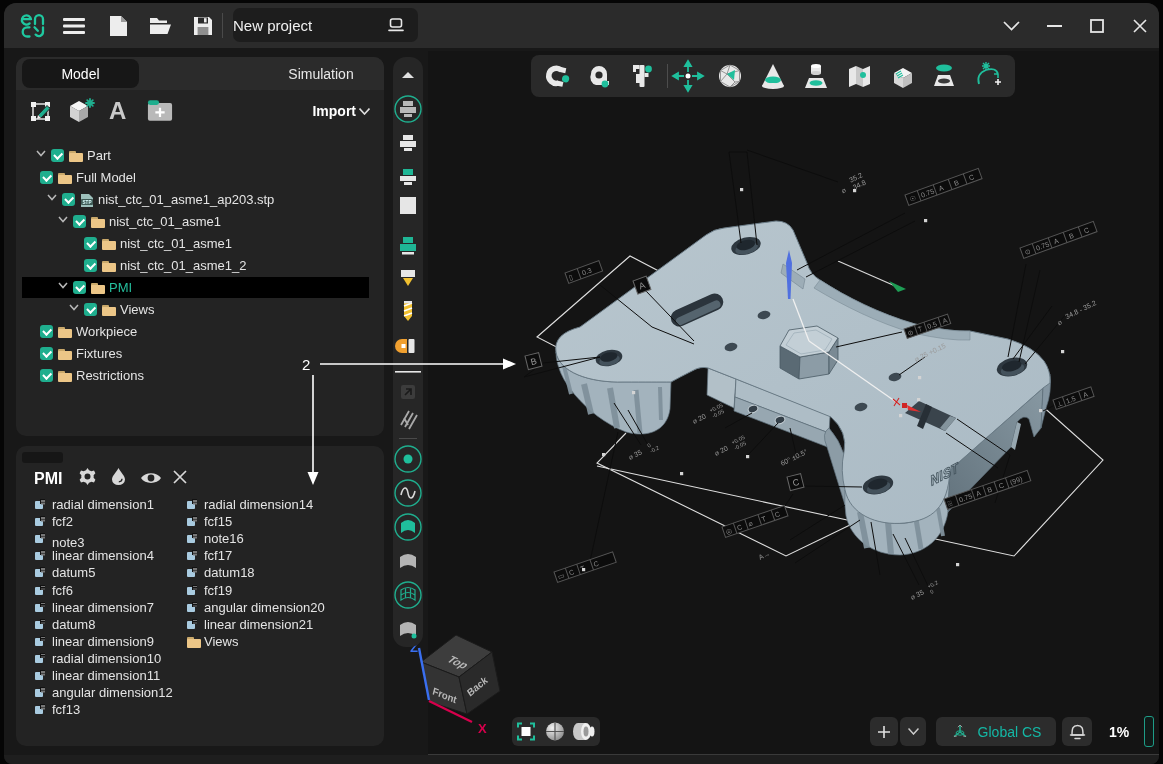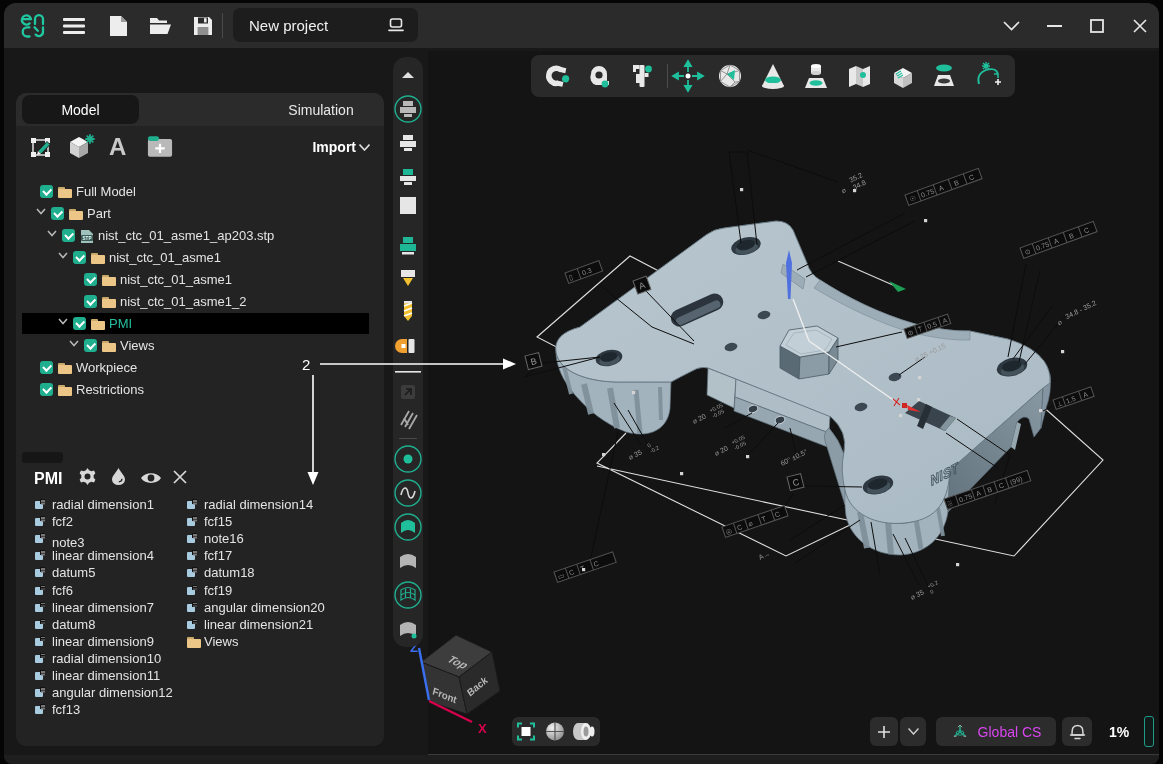--- a/index.html
+++ b/index.html
@@ -5,23 +5,23 @@
 * { margin:0; padding:0; box-sizing:border-box; }
 html,body { width:1163px; height:764px; background:#050505; overflow:hidden;
   font-family:"Liberation Sans", sans-serif; }
 #win { position:absolute; left:4px; top:3px; width:1155px; height:761px;
   background:#181818; border-radius:12px 12px 8px 8px; overflow:hidden; }
 
 #titlebar { position:absolute; left:0; top:0; width:100%; height:45px; background:#2b2b2b; }
 .tico { position:absolute; top:0; height:45px; display:flex; align-items:center; justify-content:center; }
 #tb-sep { position:absolute; left:218px; top:10px; width:1px; height:25px; background:#4a4a4a; }
 #proj { position:absolute; left:229px; top:5px; width:185px; height:34px; background:#1d1d1d;
-  border-radius:7px; color:#f0f0f0; font-size:15px; display:flex; align-items:center; padding-left:16px; }
-
-#panel1 { position:absolute; left:12px; top:54px; width:368px; height:379px; background:#232323; border-radius:10px;margin-top:36px; }
+  border-radius:7px; color:#f0f0f0; font-size:15px; display:flex; align-items:center; padding-left:0; }
+
+#panel1 { position:absolute; left:12px; top:54px; width:368px; height:379px; background:#232323; border-radius:10px; }
 #tabs { position:absolute; left:0; top:0; width:100%; height:33px; background:#2b2b2b; border-radius:10px 10px 0 0; }
 #tab-model { position:absolute; left:6px; top:2px; width:117px; height:29px; background:#171717;
   border-radius:8px; color:#fff; font-size:14px; display:flex; align-items:center; justify-content:center; }
 .tablbl { position:absolute; top:0; height:33px; color:#e8e8e8; font-size:14px; display:flex; align-items:center; justify-content:center; }
 #ptools { position:absolute; left:0; top:33px; width:100%; height:40px; }
 #import { position:absolute; right:28px; top:13px; color:#fff; font-size:14px; font-weight:bold; }
 
 #tree { position:absolute; left:0; top:88px; width:100%; font-size:13px; color:#e4e4e4; }
 .trow { position:relative; height:22px; display:flex; align-items:center; white-space:nowrap; }
 .chev { position:absolute; color:#b8b8b8; font-size:9px; top:5px; }
@@ -42,21 +42,21 @@
 .nico { position:absolute; width:10px; height:10px; }
 .nico s { position:absolute; left:0; top:2px; width:8px; height:8px; background:#a9cbe0; border-radius:1px; text-decoration:none; }
 .nico i { position:absolute; left:5px; top:0px; width:5px; height:5px; background:#111; }
 .nico b { position:absolute; left:6px; top:1px; width:4px; height:1.5px; background:#777; box-shadow:0 2.5px 0 #777; }
 
 #vtb { position:absolute; left:389px; top:54px; width:30px; height:590px; background:#262626; border-radius:13px; }
 
 #viewport { position:absolute; left:424px; top:48px; right:0px; bottom:9px; background:#141414; border-bottom:1px solid #3a3a3a; }
 #toptb { position:absolute; left:527px; top:52px; width:484px; height:42px; background:#2a2a2a; border-radius:8px; }
 #btools { position:absolute; left:508px; top:714px; width:88px; height:29px; background:#2a2a2a; border-radius:6px; }
-.brbtn { position:absolute; top:714px; height:29px; background:#2c2c2c; border-radius:6px; color:#d946ef;
+.brbtn { position:absolute; top:714px; height:29px; background:#2c2c2c; border-radius:6px; color:#14b8a6;
   display:flex; align-items:center; justify-content:center; }
 #bottomstrip { position:absolute; left:0; bottom:0; width:100%; height:9px; background:#1e1e1e; }
 svg text { font-family:"Liberation Sans", sans-serif; }
 </style>
 </head>
 <body>
 <div id="win">
 
   <div id="titlebar">
     <div class="tico" style="left:14px;width:28px;">
@@ -460,37 +460,37 @@
         <rect x="1" y="0" width="12" height="5" rx="2.5" fill="#1fae8e"></rect>
         <path d="M14 8 L14 18 M9 13 L19 13" stroke="#fff" stroke-width="2.4"></path>
       </svg>
       <div id="import">Import</div>
       <svg id="import-ch" style="position:absolute;right:14px;top:18px" width="11" height="7" viewBox="0 0 11 7">
           <path d="M0.5 0.5 L5.5 6 L10.5 0.5" fill="none" stroke="#ddd" stroke-width="1.6"></path>
         </svg>
     </div>
     <div id="tree">
         <div class="trow">
-          <span class="cb" style="left:24px"></span>
-          <span class="fold" style="left:42px">
-            <i></i>
-            <b></b>
-          </span>
-          <span class="tlabel" style="left:60px;">Full Model</span>
-        </div>
-        <div class="trow">
           <svg class="chev" style="left:20px" width="10" height="7" viewBox="0 0 10 7">
             <path d="M1 1 L5 5.5 L9 1" fill="none" stroke="#b8b8b8" stroke-width="1.5"></path>
           </svg>
           <span class="cb" style="left:35px"></span>
           <span class="fold" style="left:53px">
             <i></i>
             <b></b>
           </span>
           <span class="tlabel" style="left:71px;">Part</span>
+        </div>
+        <div class="trow">
+          <span class="cb" style="left:24px"></span>
+          <span class="fold" style="left:42px">
+            <i></i>
+            <b></b>
+          </span>
+          <span class="tlabel" style="left:60px;">Full Model</span>
         </div>
         <div class="trow">
           <svg class="chev" style="left:31px" width="10" height="7" viewBox="0 0 10 7">
             <path d="M1 1 L5 5.5 L9 1" fill="none" stroke="#b8b8b8" stroke-width="1.5"></path>
           </svg>
           <span class="cb" style="left:46px"></span>
           <svg style="position:absolute;left:64px;top:4px" width="14" height="15" viewBox="0 0 14 15">
             <path d="M1 1 L9 1 L13 5 L13 14 L1 14 Z" fill="#9ec1bc"></path>
             <rect x="1" y="6" width="12" height="6" rx="1" fill="#3e5a55"></rect>
             <text x="7" y="10.8" font-size="4.6" fill="#dff" text-anchor="middle" font-weight="bold">STP</text>
@@ -547,20 +547,28 @@
           </span>
           <span class="tlabel" style="left:104px;">Views</span>
         </div>
         <div class="trow">
           <span class="cb" style="left:24px"></span>
           <span class="fold" style="left:42px">
             <i></i>
             <b></b>
           </span>
           <span class="tlabel" style="left:60px;">Workpiece</span>
+        </div>
+        <div class="trow">
+          <span class="cb" style="left:24px"></span>
+          <span class="fold" style="left:42px">
+            <i></i>
+            <b></b>
+          </span>
+          <span class="tlabel" style="left:60px;">Fixtures</span>
         </div>
         <div class="trow">
           <span class="cb" style="left:24px"></span>
           <span class="fold" style="left:42px">
             <i></i>
             <b></b>
           </span>
           <span class="tlabel" style="left:60px;">Restrictions</span>
         </div>
       </div>

